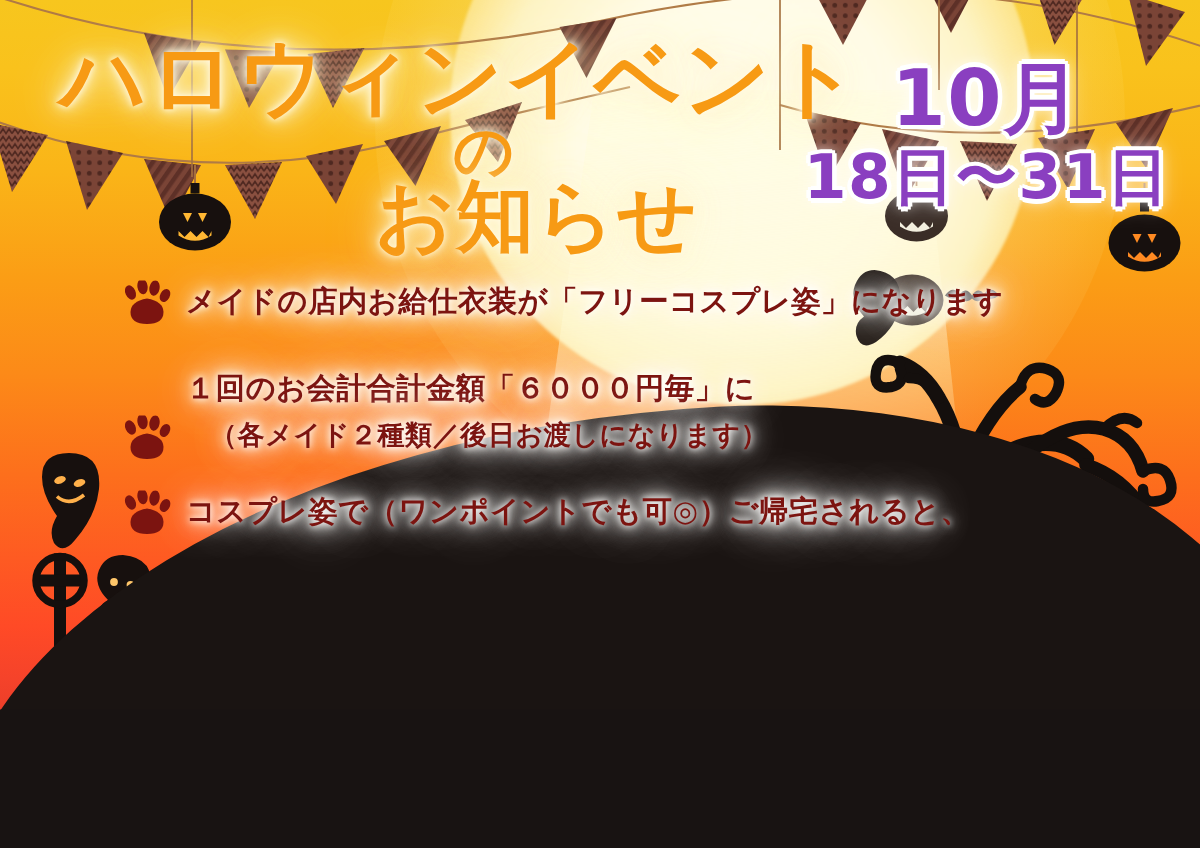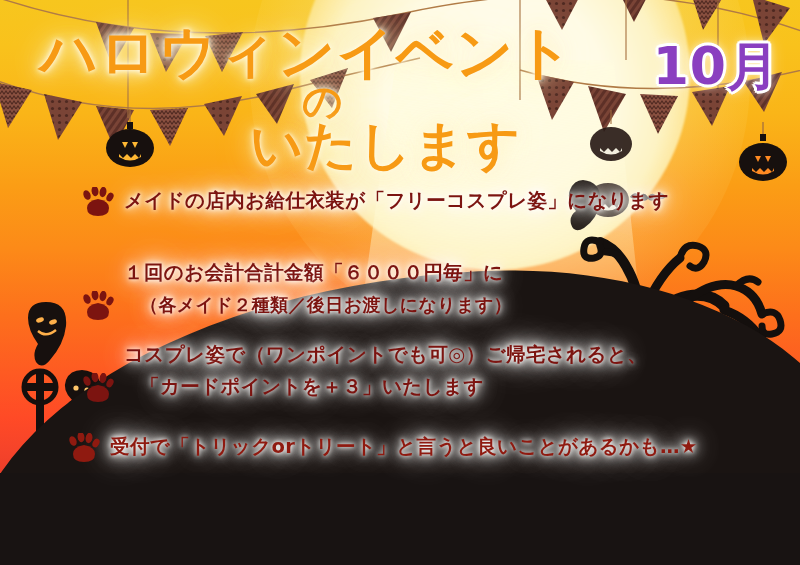--- a/index.html
+++ b/index.html
@@ -350,25 +350,26 @@
     <path d="M20 33 Q28 40 38 32" stroke="#ffb04a" stroke-width="2.6" fill="none"></path>
   </svg>
 
   <svg class="ghost" style="left:560px;top:178px;width:46px;height:54px;opacity:.95;" viewBox="0 0 46 54">
     <path d="M23 2 Q42 4 40 24 Q38 40 24 50 Q14 56 11 46 Q9 38 16 33 Q6 22 10 12 Q14 2 23 2 Z" fill="#1a1310"></path>
   </svg>
 
   <div class="title">
     <div class="t-main">ハロウィンイベント</div>
     <div class="t-no">の</div>
-    <div class="t-sub">いたします</div>
+    <div class="t-sub">お知らせ</div>
   </div>
 
   <div class="date">
     <div class="d-line">10月</div>
+    <div class="d-line two">18日〜31日</div>
   </div>
 
   <div class="bullets">
 
     <div class="blk b1">
       <div class="row">
         <div class="paw">
           <svg viewBox="0 0 36 30" width="36" height="30">
             <ellipse cx="7" cy="8" rx="3.4" ry="5" fill="#7c1410" transform="rotate(-24 7 8)"></ellipse>
             <ellipse cx="15" cy="4" rx="3.4" ry="5.2" fill="#7c1410" transform="rotate(-8 15 4)"></ellipse>
@@ -376,21 +377,21 @@
             <ellipse cx="30" cy="10" rx="3.2" ry="4.6" fill="#7c1410" transform="rotate(28 30 10)"></ellipse>
             <path d="M18 12 Q29 14 29 21 Q29 29 18 29 Q7 29 7 21 Q7 14 18 12 Z" fill="#7c1410"></path>
           </svg>
         </div>
         <div class="lines">
           <div class="ln">メイドの店内お給仕衣装が「フリーコスプレ姿」になります</div>
         </div>
       </div>
     </div>
 
-    <div class="blk b2" style="margin-top:40px;">
+    <div class="blk b2" style="margin-top:26px;">
       <div class="row">
         <div class="paw">
           <svg viewBox="0 0 36 30" width="36" height="30">
             <ellipse cx="7" cy="8" rx="3.4" ry="5" fill="#7c1410" transform="rotate(-24 7 8)"></ellipse>
             <ellipse cx="15" cy="4" rx="3.4" ry="5.2" fill="#7c1410" transform="rotate(-8 15 4)"></ellipse>
             <ellipse cx="23" cy="5" rx="3.4" ry="5.2" fill="#7c1410" transform="rotate(10 23 5)"></ellipse>
             <ellipse cx="30" cy="10" rx="3.2" ry="4.6" fill="#7c1410" transform="rotate(28 30 10)"></ellipse>
             <path d="M18 12 Q29 14 29 21 Q29 29 18 29 Q7 29 7 21 Q7 14 18 12 Z" fill="#7c1410"></path>
           </svg>
         </div>
@@ -407,40 +408,23 @@
           <svg viewBox="0 0 36 30" width="36" height="30">
             <ellipse cx="7" cy="8" rx="3.4" ry="5" fill="#7c1410" transform="rotate(-24 7 8)"></ellipse>
             <ellipse cx="15" cy="4" rx="3.4" ry="5.2" fill="#7c1410" transform="rotate(-8 15 4)"></ellipse>
             <ellipse cx="23" cy="5" rx="3.4" ry="5.2" fill="#7c1410" transform="rotate(10 23 5)"></ellipse>
             <ellipse cx="30" cy="10" rx="3.2" ry="4.6" fill="#7c1410" transform="rotate(28 30 10)"></ellipse>
             <path d="M18 12 Q29 14 29 21 Q29 29 18 29 Q7 29 7 21 Q7 14 18 12 Z" fill="#7c1410"></path>
           </svg>
         </div>
         <div class="lines">
           <div class="ln">コスプレ姿で（ワンポイントでも可◎）ご帰宅されると、</div>
-          <div class="ln ind">「カードポイントを＋３」いたします</div>
         </div>
       </div>
     </div>
 
-    <div class="blk b4" style="margin-top:28px;">
-      <div class="row">
-        <div class="paw">
-          <svg viewBox="0 0 36 30" width="36" height="30">
-            <ellipse cx="7" cy="8" rx="3.4" ry="5" fill="#8f1a10" transform="rotate(-24 7 8)"></ellipse>
-            <ellipse cx="15" cy="4" rx="3.4" ry="5.2" fill="#8f1a10" transform="rotate(-8 15 4)"></ellipse>
-            <ellipse cx="23" cy="5" rx="3.4" ry="5.2" fill="#8f1a10" transform="rotate(10 23 5)"></ellipse>
-            <ellipse cx="30" cy="10" rx="3.2" ry="4.6" fill="#8f1a10" transform="rotate(28 30 10)"></ellipse>
-            <path d="M18 12 Q29 14 29 21 Q29 29 18 29 Q7 29 7 21 Q7 14 18 12 Z" fill="#8f1a10"></path>
-          </svg>
-        </div>
-        <div class="lines">
-          <div class="ln">受付で「トリックorトリート」と言うと良いことがあるかも…★</div>
-        </div>
-      </div>
-    </div>
 
   </div>
 
   <div class="ground" style="z-index:5;"></div>
   <div class="ground2" style="z-index:5;"></div>
 
 </div>
 
 </body></html>

